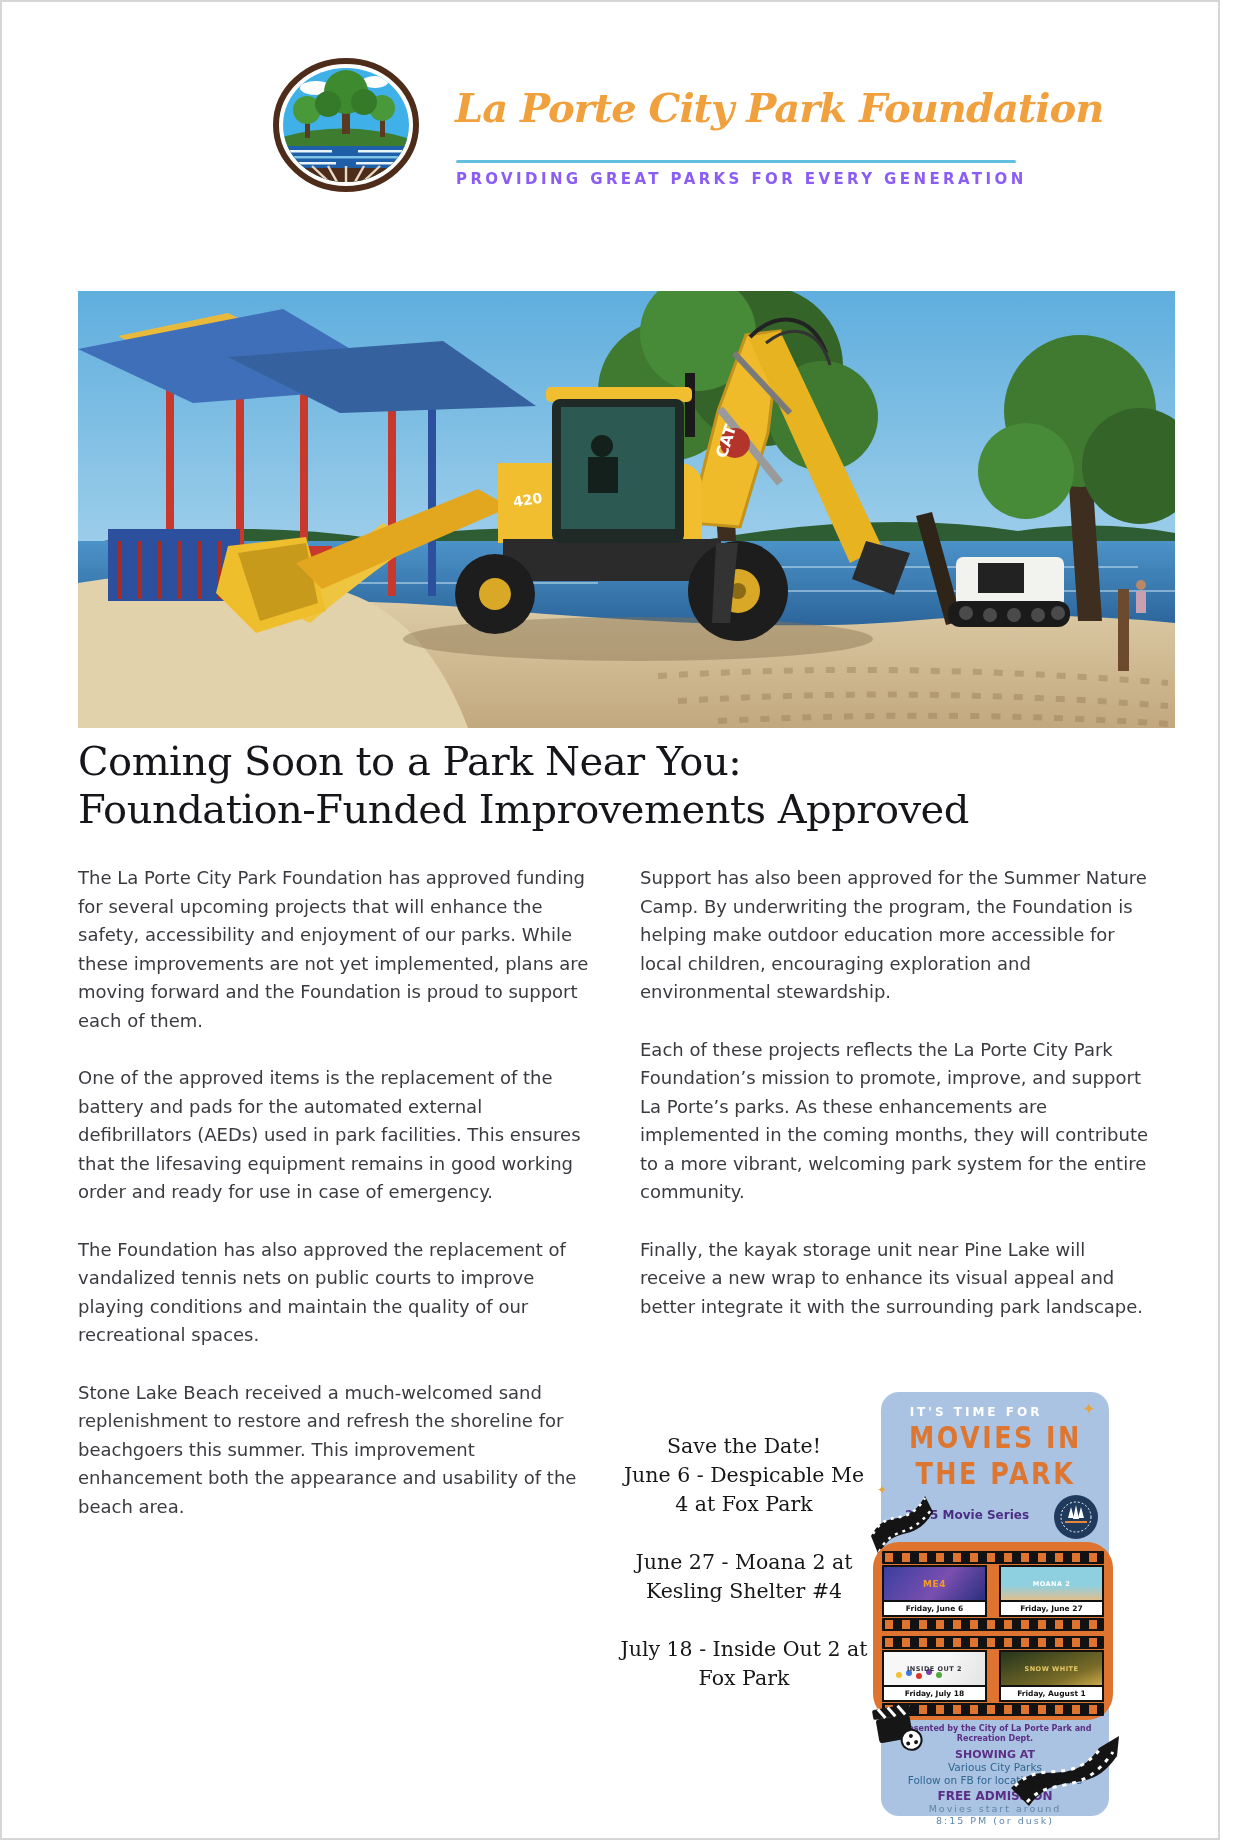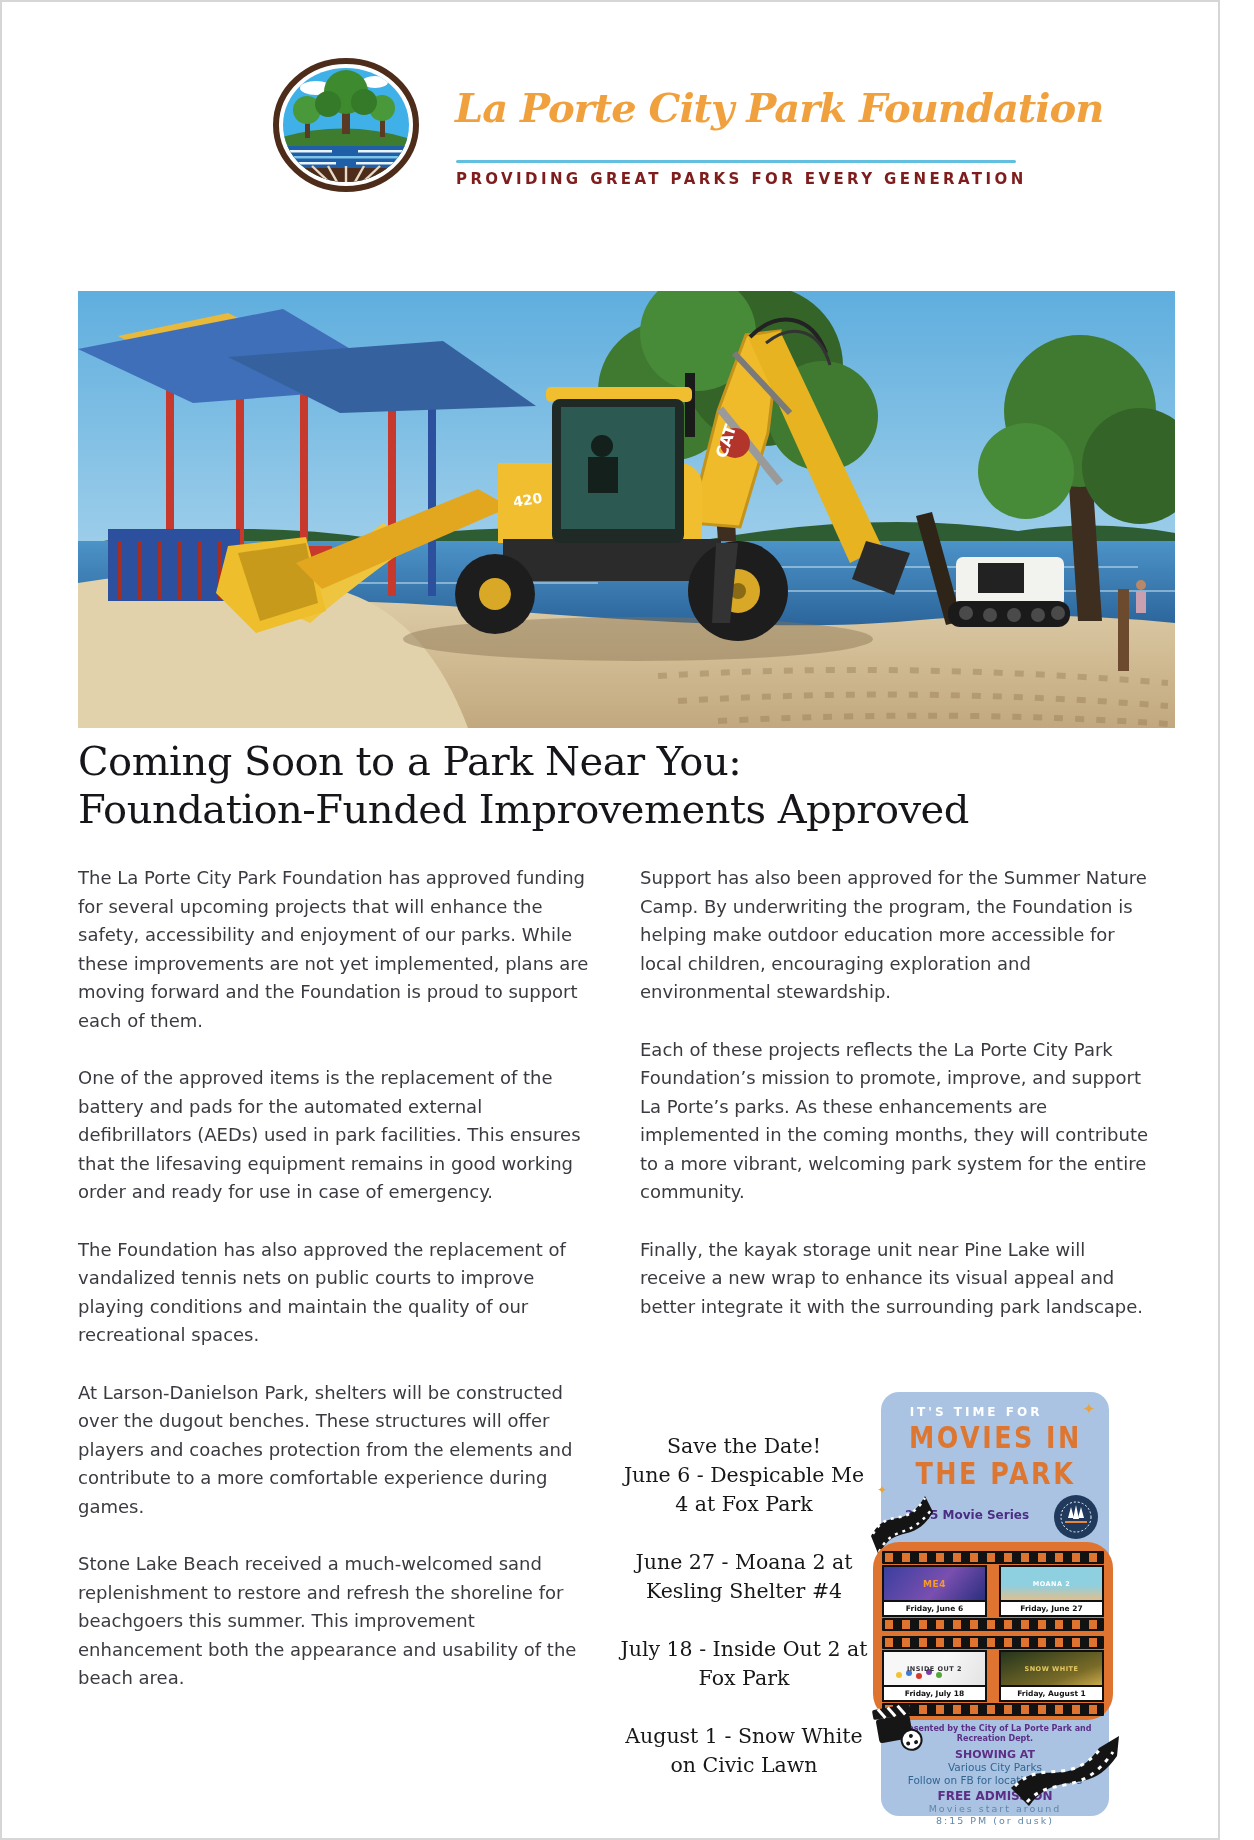--- a/index.html
+++ b/index.html
@@ -5,21 +5,21 @@
   html,body{margin:0;padding:0;background:#fff;}
   .page{position:relative;width:1220px;height:1840px;background:#fff;overflow:hidden;
         outline:2px solid #d6d6d6;outline-offset:-2px;
         font-family:"DejaVu Sans",sans-serif;}
   .abs{position:absolute;}
 
   
   .brand-title{font-family:"DejaVu Serif",serif;font-style:italic;font-weight:700;
                font-size:40px;color:#F0A13E;white-space:nowrap;letter-spacing:-1px;}
   .brand-underline{height:3px;background:#63BFE0;border-radius:2px;}
-  .brand-tagline{font-size:15px;font-weight:700;color:#7f1d1d;letter-spacing:3.4px;white-space:nowrap;}
+  .brand-tagline{font-size:15px;font-weight:700;color:#8b5cf6;letter-spacing:3.4px;white-space:nowrap;}
 
   
   .headline{font-family:"DejaVu Serif",serif;font-size:40px;line-height:48px;
             color:#15151A;letter-spacing:-0.5px;}
 
   
   .col{width:516px;font-size:18px;line-height:28.5px;color:#3A3A40;}
   .col p{margin:0 0 29px 0;}
 
   
@@ -239,21 +239,20 @@
 
   <div class="abs headline" style="left:78px;top:737px;width:1080px;">
     <div>Coming Soon to a Park Near You:</div>
     <div>Foundation-Funded Improvements Approved</div>
   </div>
 
   <div class="abs col" style="left:78px;top:864px;">
     <p>The La Porte City Park Foundation has approved funding for several upcoming projects that will enhance the safety, accessibility and enjoyment of our parks. While these improvements are not yet implemented, plans are moving forward and the Foundation is proud to support each of them.</p>
     <p>One of the approved items is the replacement of the battery and pads for the automated external defibrillators (AEDs) used in park facilities. This ensures that the lifesaving equipment remains in good working order and ready for use in case of emergency.</p>
     <p>The Foundation has also approved the replacement of vandalized tennis nets on public courts to improve playing conditions and maintain the quality of our recreational spaces.</p>
-    <p>At Larson-Danielson Park, shelters will be constructed over the dugout benches. These structures will offer players and coaches protection from the elements and contribute to a more comfortable experience during games.</p>
     <p>Stone Lake Beach received a much-welcomed sand replenishment to restore and refresh the shoreline for beachgoers this summer. This improvement enhancement both the appearance and usability of the beach area.</p>
   </div>
   <div class="abs col" style="left:640px;top:864px;">
     <p>Support has also been approved for the Summer Nature Camp. By underwriting the program, the Foundation is helping make outdoor education more accessible for local children, encouraging exploration and environmental stewardship.</p>
     <p>Each of these projects reflects the La Porte City Park Foundation’s mission to promote, improve, and support La Porte’s parks. As these enhancements are implemented in the coming months, they will contribute to a more vibrant, welcoming park system for the entire community.</p>
     <p>Finally, the kayak storage unit near Pine Lake will receive a new wrap to enhance its visual appeal and better integrate it with the surrounding park landscape.</p>
   </div>
 
   <div class="abs schedule" style="left:618px;top:1432px;">
     <div>Save the Date!</div>
@@ -261,24 +260,20 @@
       <div>June 6 - Despicable Me</div>
       <div>4 at Fox Park</div>
     </div>
     <div class="item">
       <div>June 27 - Moana 2 at</div>
       <div>Kesling Shelter #4</div>
     </div>
     <div class="item">
       <div>July 18 - Inside Out 2 at</div>
       <div>Fox Park</div>
-    </div>
-    <div class="item">
-      <div>August 1 - Snow White</div>
-      <div>on Civic Lawn</div>
     </div>
   </div>
 
   <div class="abs poster" style="left:881px;top:1392px;">
     <div class="poster-panel"></div>
 
     <div class="poster-kicker">IT'S TIME FOR</div>
     <span class="sparkle" style="top:10px;right:14px;">✦</span>
     <span class="sparkle" style="top:92px;left:-4px;font-size:12px;">✦</span>
 

